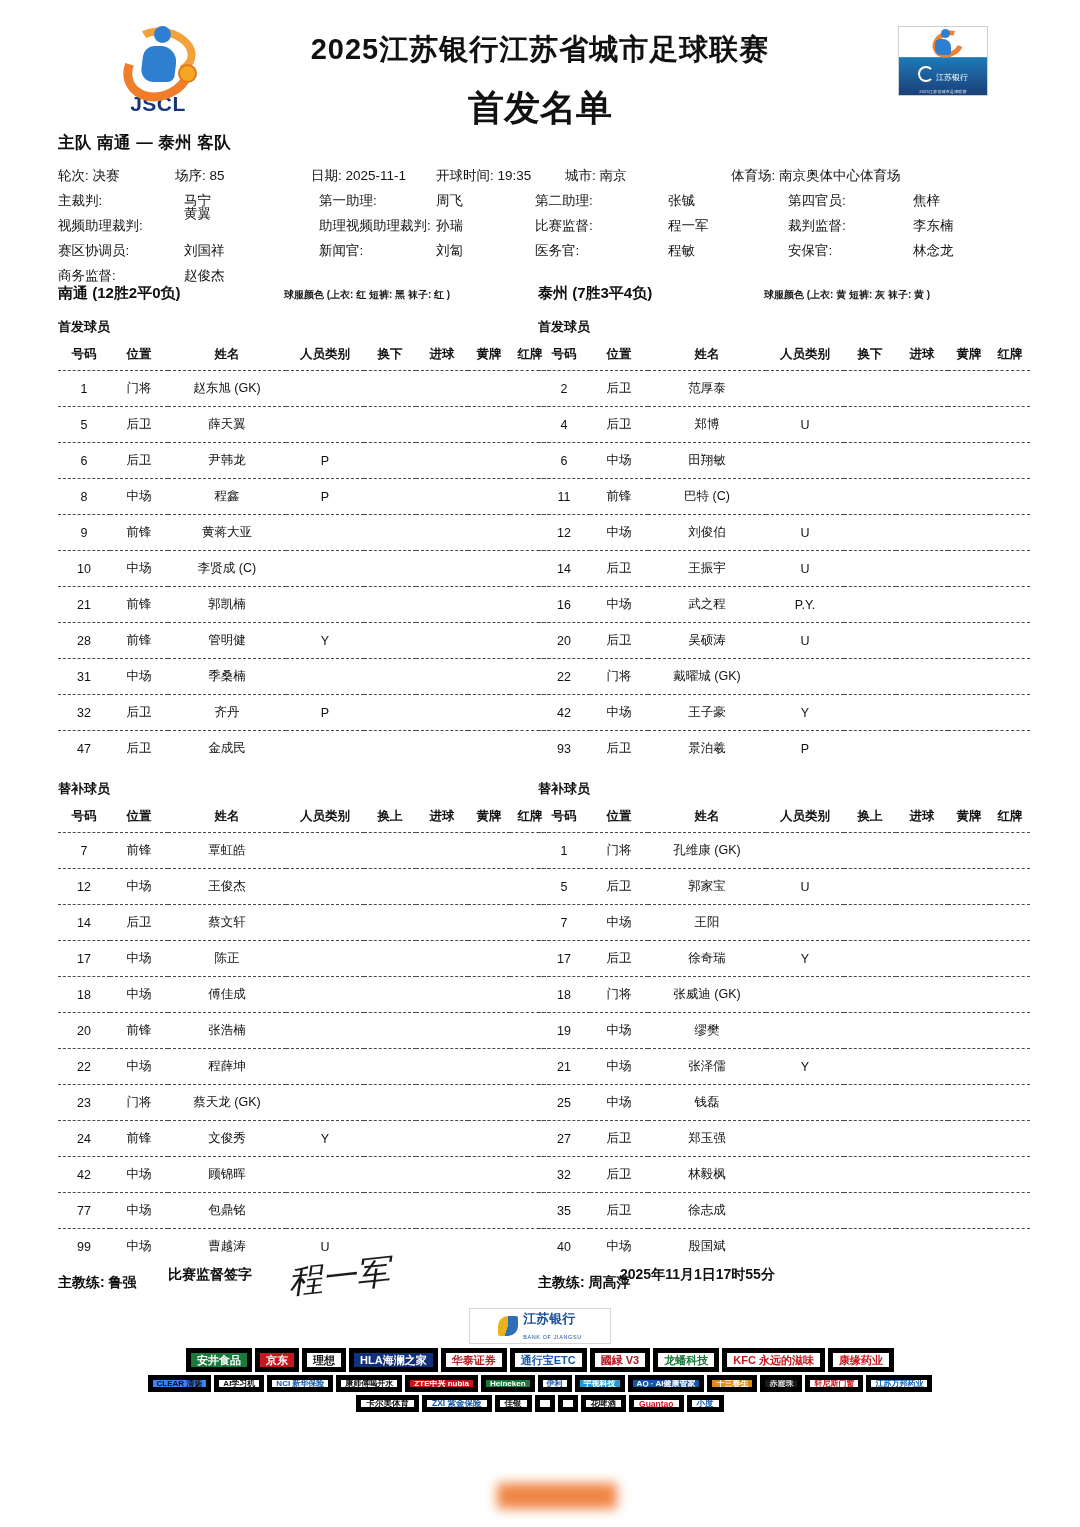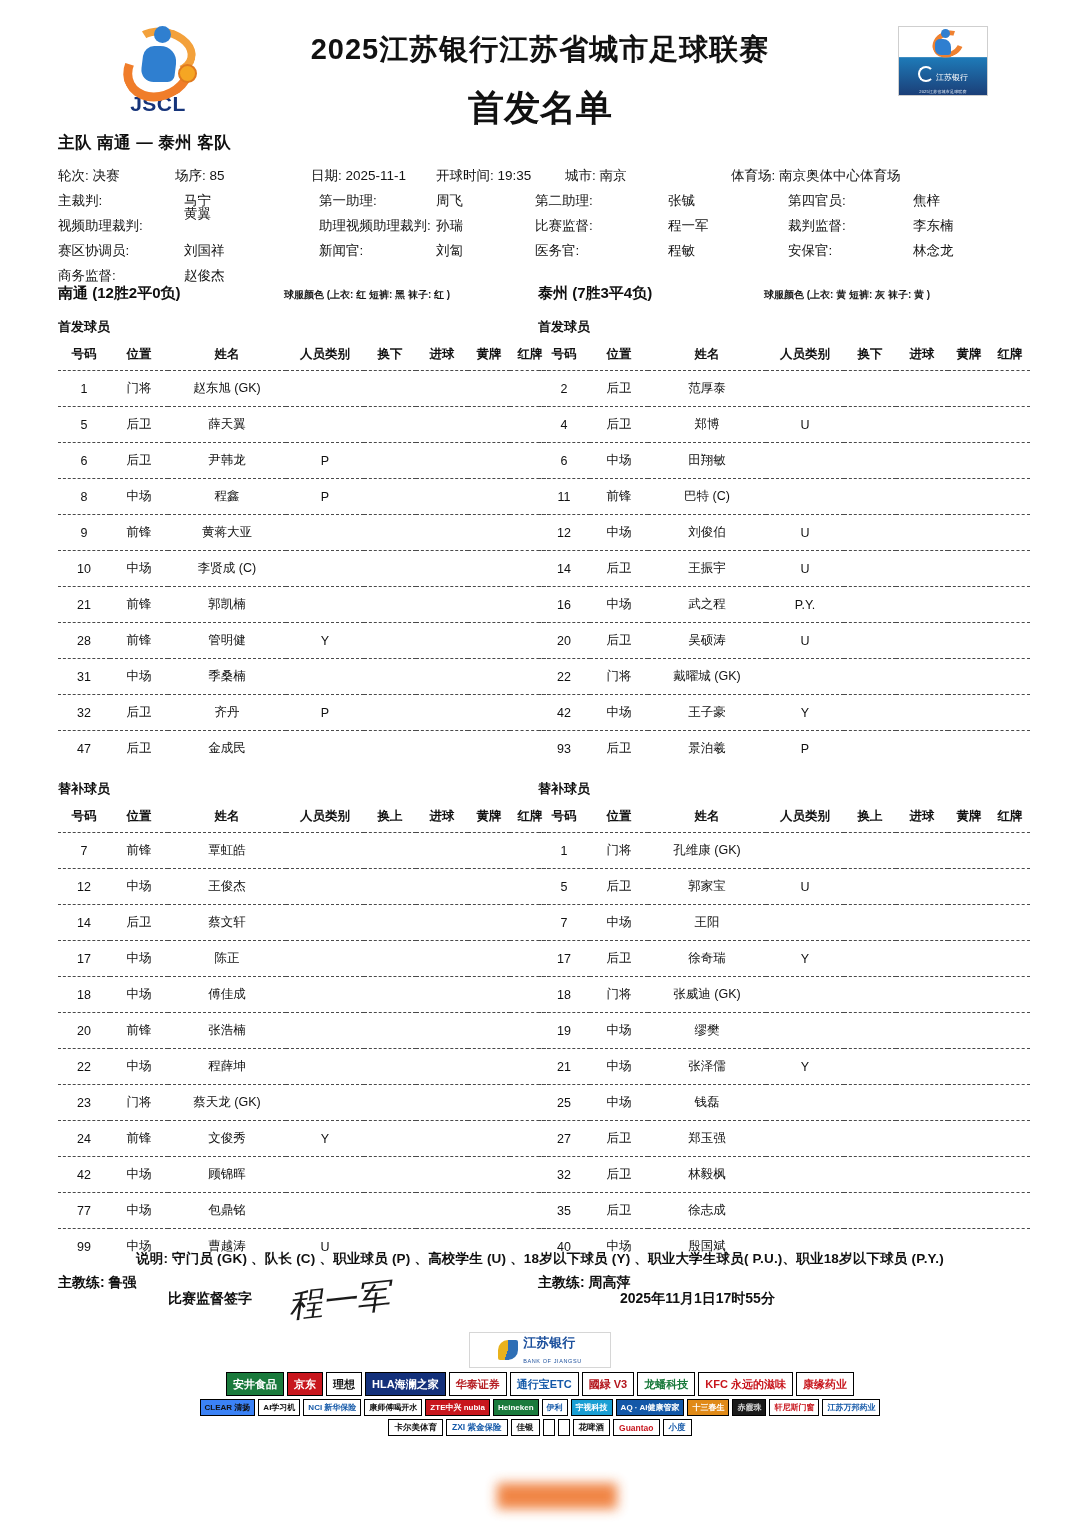--- a/index.html
+++ b/index.html
@@ -77,21 +77,21 @@
   .bank{width:140px;height:34px;margin:2px auto 0 auto;border:1px solid #d6d6d6;display:flex;align-items:center;justify-content:center;gap:5px;background:#fff;}
   .bank .swirl{width:20px;height:20px;background:
       conic-gradient(from 200deg,#e8b21c 0 45%,#2f6fb5 45% 100%);border-radius:50% 10% 50% 10%;}
   .bank .bt{line-height:1;}
   .bank .bt .cn{font-family:"Liberation Serif",serif;font-size:13px;color:#1b4f9c;font-weight:bold;}
   .bank .bt .en{font-size:5.5px;color:#1b4f9c;letter-spacing:.6px;}
 
   
   .sponsors{margin-top:4px;}
   .srow{display:flex;justify-content:center;align-items:stretch;gap:3px;margin-bottom:3px;}
-  .slogo{border:1px solid #000000;background:#fff;display:flex;align-items:center;justify-content:center;
+  .slogo{border:5px solid #000000;background:#fff;display:flex;align-items:center;justify-content:center;
     font-weight:bold;overflow:hidden;white-space:nowrap;box-sizing:border-box;}
   .r1 .slogo{height:24px;font-size:11px;padding:0 6px;}
   .r2 .slogo{height:22px;font-size:10.5px;padding:0 5px;}
   .r3 .slogo{height:17px;font-size:8px;padding:0 4px;}
   .r4 .slogo{height:17px;font-size:8.5px;padding:0 5px;}
   .blur{position:absolute;left:497px;top:1483px;width:120px;height:26px;background:#ef7b36;filter:blur(6px);opacity:.92;}
   .blur2{position:absolute;left:470px;top:1470px;width:210px;height:50px;background:rgba(255,255,255,.55);filter:blur(8px);}
 </style>
 </head>
 <body>
@@ -760,21 +760,20 @@
           </tbody>
       </table>
       <div class="coach">
         <span>主教练:</span>
         <span>周高萍</span>
       </div>
     </div>
   </div>
 
   <div>
-    <div class="legend">说明: 守门员 (GK) 、队长 (C) 、职业球员 (P) 、高校学生 (U) 、18岁以下球员 (Y) 、职业大学生球员( P.U.)、职业18岁以下球员 (P.Y.)</div>
 
     <div class="signrow">
       <div class="sign-label">比赛监督签字</div>
       <div class="sign-mark">程一军</div>
       <div class="sign-date">2025年11月1日17时55分</div>
     </div>
 
     <div class="bank">
       <span class="swirl"></span>
       <span class="bt">

